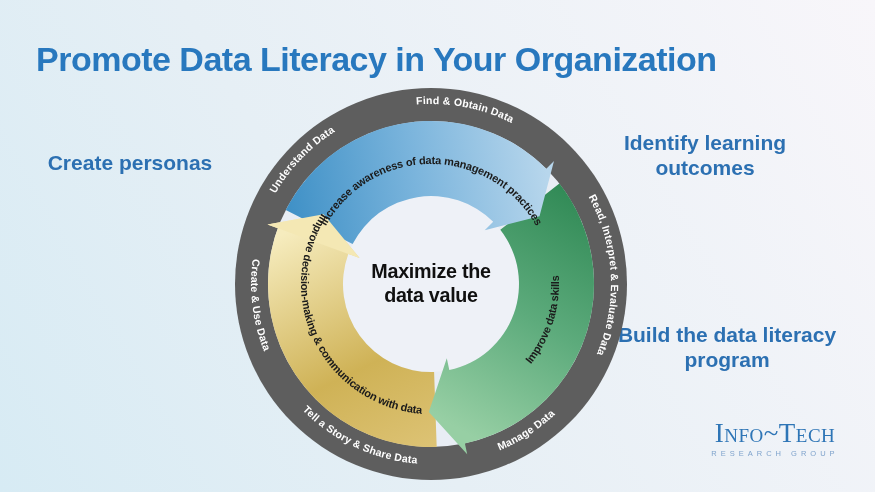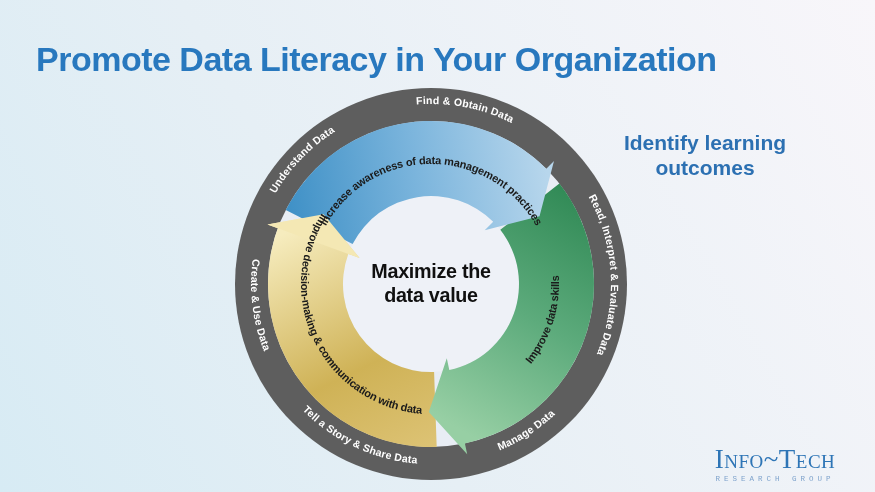--- a/index.html
+++ b/index.html
@@ -35,43 +35,45 @@
     font-size:11px;font-weight:bold;letter-spacing:-0.2px;
     fill:#1B1B1B;text-anchor:middle;
   }
   .center-text{
     font-family:"Liberation Sans",sans-serif;
     font-size:21px;font-weight:bold;letter-spacing:-0.3px;
     fill:#101010;text-anchor:middle;
   }
   #logo{
     position:absolute;left:695px;top:420px;width:160px;
-    text-align:center;color:#2E75B6;margin-top:26px;
+    text-align:center;color:#2E75B6;
   }
   #logo .wordmark{
     font-family:"Liberation Serif", serif;
     font-variant:small-caps;
     font-size:27px;font-weight:normal;letter-spacing:0.5px;
     line-height:1;display:block;
   }
   #logo .subtitle{
     display:block;margin-top:2px;
-    font-family:Liberation Mono, monospace;
+    font-family:Liberation Sans, sans-serif;
     font-size:7.5px;letter-spacing:4px;
     color:#7FA3CC;
   }
 </style>
 </head>
 <body>
 
 <div id="slide">
 
   <div class="title">Promote Data Literacy in Your Organization</div>
 
+  <div class="annotation" id="ann-tl">Create personas</div>
   <div class="annotation" id="ann-tr">Identify learning outcomes</div>
+  <div class="annotation" id="ann-br">Build the data literacy program</div>
 
   <svg id="diagram" viewBox="0 0 400 400" xmlns="http://www.w3.org/2000/svg">
     <defs>
       <linearGradient id="gradBlue" gradientUnits="userSpaceOnUse" x1="54.8" y1="126" x2="315.3" y2="84.7">
         <stop offset="0" stop-color="#3E90C6"></stop>
         <stop offset="0.5" stop-color="#7AB4DC"></stop>
         <stop offset="1" stop-color="#B7D6EC"></stop>
       </linearGradient>
       <linearGradient id="gradGreen" gradientUnits="userSpaceOnUse" x1="328.4" y1="99.6" x2="197.8" y2="328">
         <stop offset="0" stop-color="#318A56"></stop>

